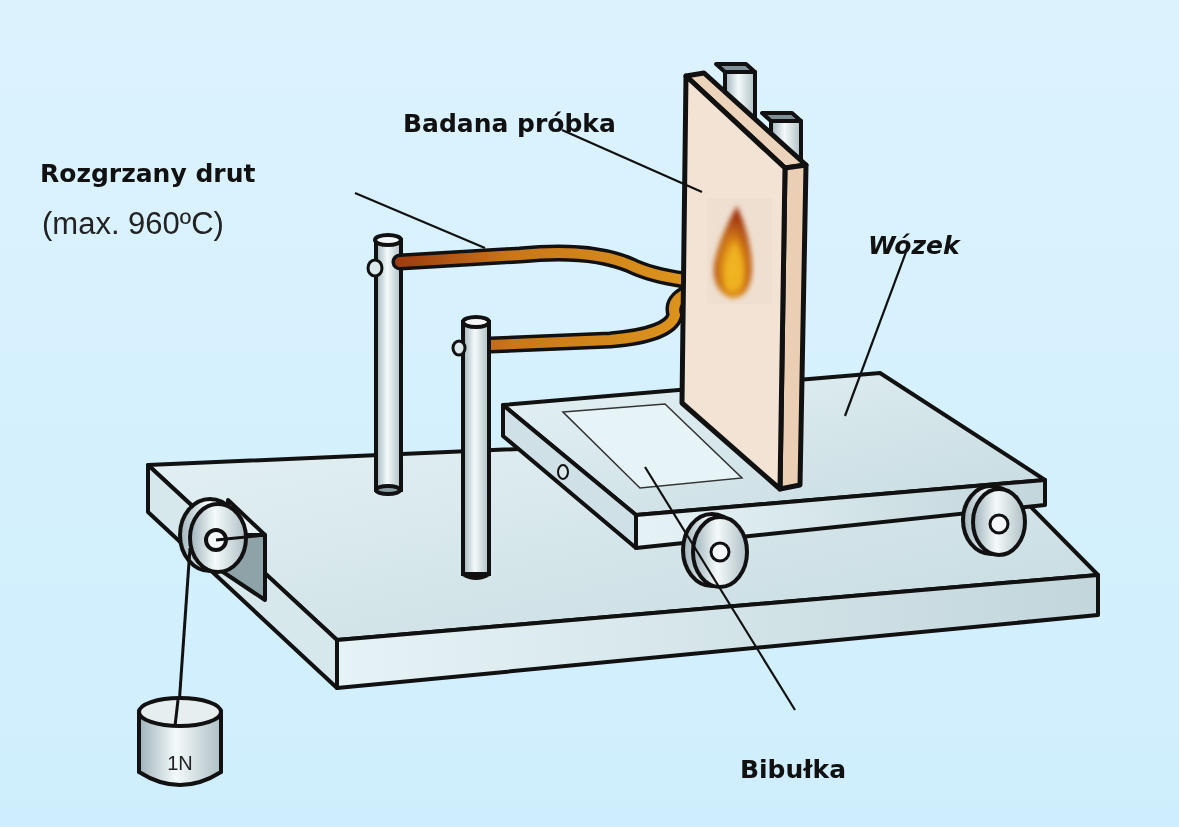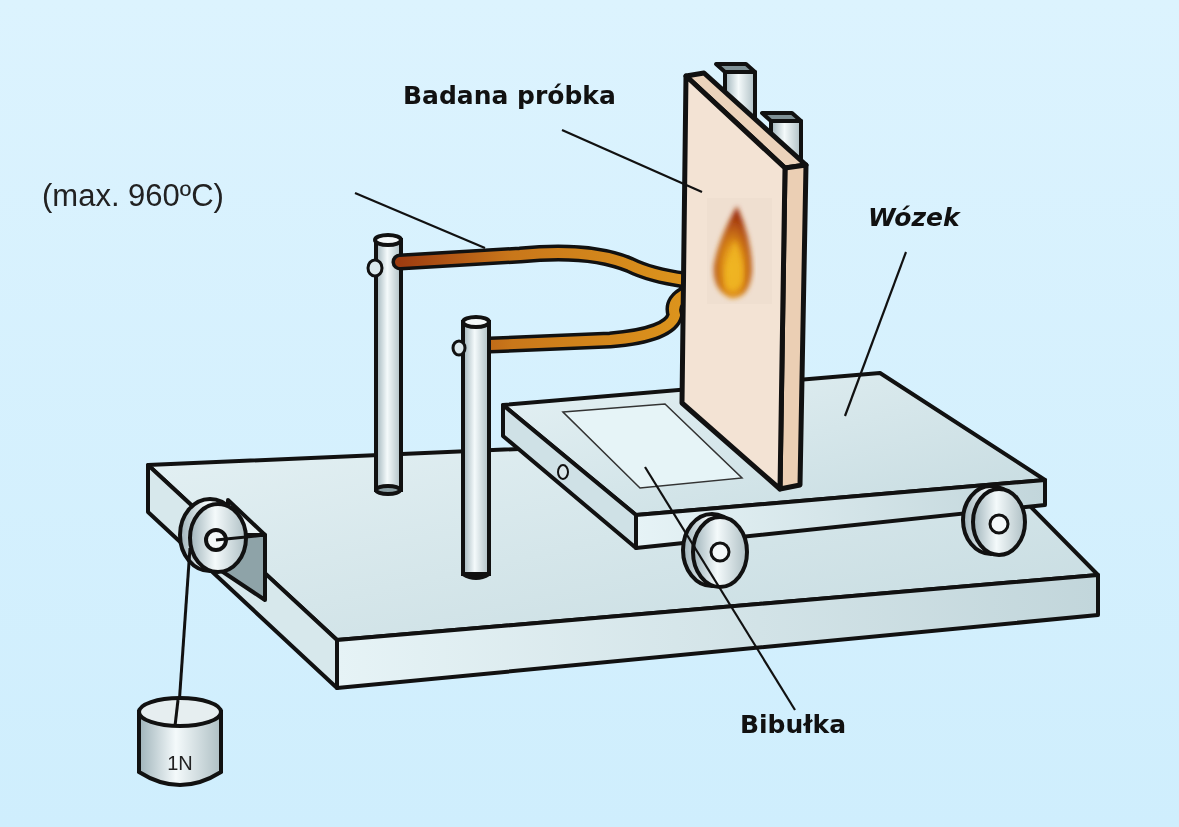--- a/index.html
+++ b/index.html
@@ -1,20 +1,20 @@
 <!DOCTYPE html>
 <html><head>
 <meta charset="utf-8">
 <style>
   html, body { margin: 0; padding: 0; }
   body { width: 1179px; height: 827px; overflow: hidden;
          background: linear-gradient(180deg, #dcf3fe 0%, #cfeefd 100%);
          font-family: "DejaVu Sans", sans-serif; }
   #stage { position: absolute; left: 0; top: 0; width: 1179px; height: 827px; }
-  .lbl { position: absolute; color: #111; white-space: nowrap; }
+  .lbl { position: absolute; color: #111; white-space: nowrap; margin-top: 28px; }
   .bold { font-family: "DejaVu Sans", sans-serif; font-weight: bold; font-size: 25px; }
   .sub { font-family: "Liberation Sans", sans-serif; font-size: 31px; color: #222; }
   .weight-text { font-family: "Liberation Sans", sans-serif; font-size: 20px; fill: #222; }
 </style>
 </head>
 <body>
 
 <div id="stage">
 <svg width="1179" height="827" viewBox="0 0 1179 827">
   <defs>
@@ -133,17 +133,18 @@
   </g>
 
   <g stroke="#111" stroke-width="2.2">
     <line x1="355" y1="193" x2="485" y2="248"></line>
     <line x1="562" y1="130" x2="702" y2="192"></line>
     <line x1="906" y1="252" x2="845" y2="416"></line>
     <line x1="645" y1="467" x2="795" y2="710"></line>
   </g>
 </svg>
 
+<div class="lbl bold" style="left:40px; top:131px;">Rozgrzany drut</div>
 <div class="lbl sub" style="left:42px; top:178px;text-align:right;">(max. 960ºC)</div>
 <div class="lbl bold" style="left:403px; top:81px;">Badana próbka</div>
 <div class="lbl bold" style="left:868px; top:203px;font-style:italic;">Wózek</div>
-<div class="lbl bold" style="left:740px; top:710px;">Bibułka</div>
+<div class="lbl bold" style="left:740px; top:727px;">Bibułka</div>
 </div>
 
 </body></html>

